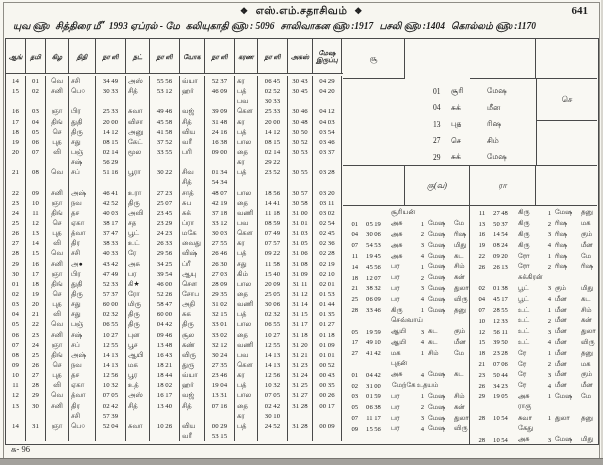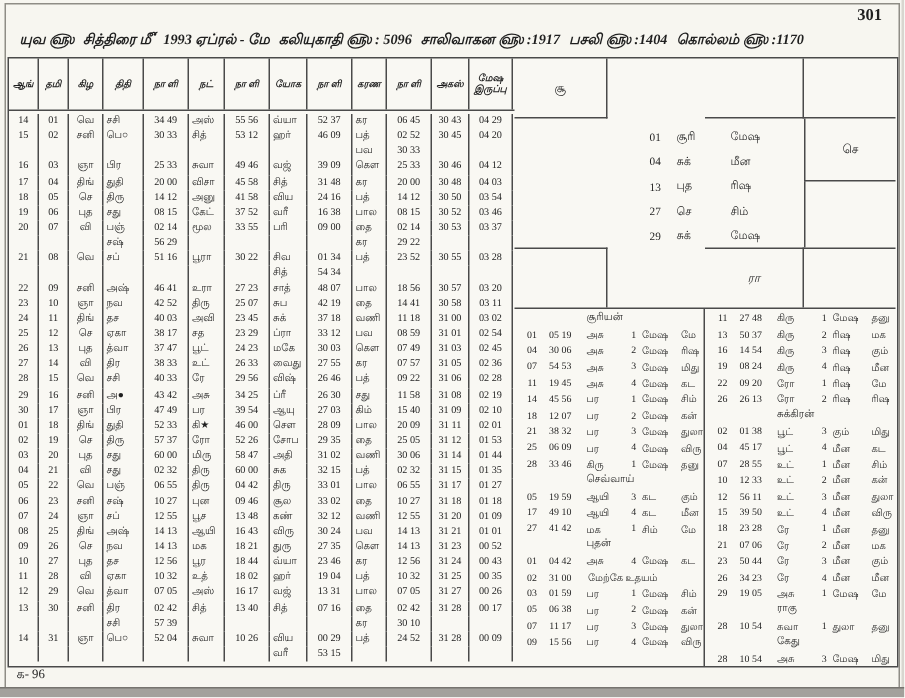--- a/index.html
+++ b/index.html
@@ -68,21 +68,24 @@
   .footnote{position:absolute;left:11px;top:444px;font-family:"Liberation Serif",serif;font-size:8.5px;}
   .scan-bottom{position:absolute;left:0;bottom:0;width:100%;height:6px;background:#a3a19c;border-top:1px solid #76746f;}
   .scan-right{position:absolute;right:0;top:0;width:2px;height:100%;background:#d8d6cf;}
 </style>
 </head>
 <body>
 
 <div class="sheet">
   <div class="frame"></div>
 
-  <div class="pagenum">301</div>
+  <div class="titlebar">
+    <span class="orn">❖</span><span>எஸ்.எம்.சதாசிவம்</span><span class="orn">❖</span>
+  </div>
+  <div class="pagenum">641</div>
 
   <div class="eraline">
       <span>யுவ ௵</span>
       <span>சித்திரை ௴</span>
       <span>1993 ஏப்ரல் - மே</span>
       <span>கலியுகாதி ௵ : 5096</span>
       <span>சாலிவாகன ௵ :1917</span>
       <span>பசலி ௵ :1404</span>
       <span>கொல்லம் ௵ :1170</span>
     </div>
@@ -650,20 +653,21 @@
     </div>
 
     <div class="rightsec">
       <div class="chart">
         <div class="cbox bA1">சூ</div>
         <div class="cbox bA3"></div>
         <div class="cbox bA4"></div>
         <div class="cbox bB4a">செ</div>
         <div class="cbox bB4b"></div>
         <div class="cbox bC1"></div>
+        <div class="cbox bC2">கு(வ)</div>
         <div class="cbox bC3">ரா</div>
         <div class="cbox bC4"></div>
         <div class="clist">
             <div class="crow">
               <span class="cd">01</span>
               <span class="cp">சூரி</span>
               <span class="cr">மேஷ</span>
             </div>
             <div class="crow">
               <span class="cd">04</span>

